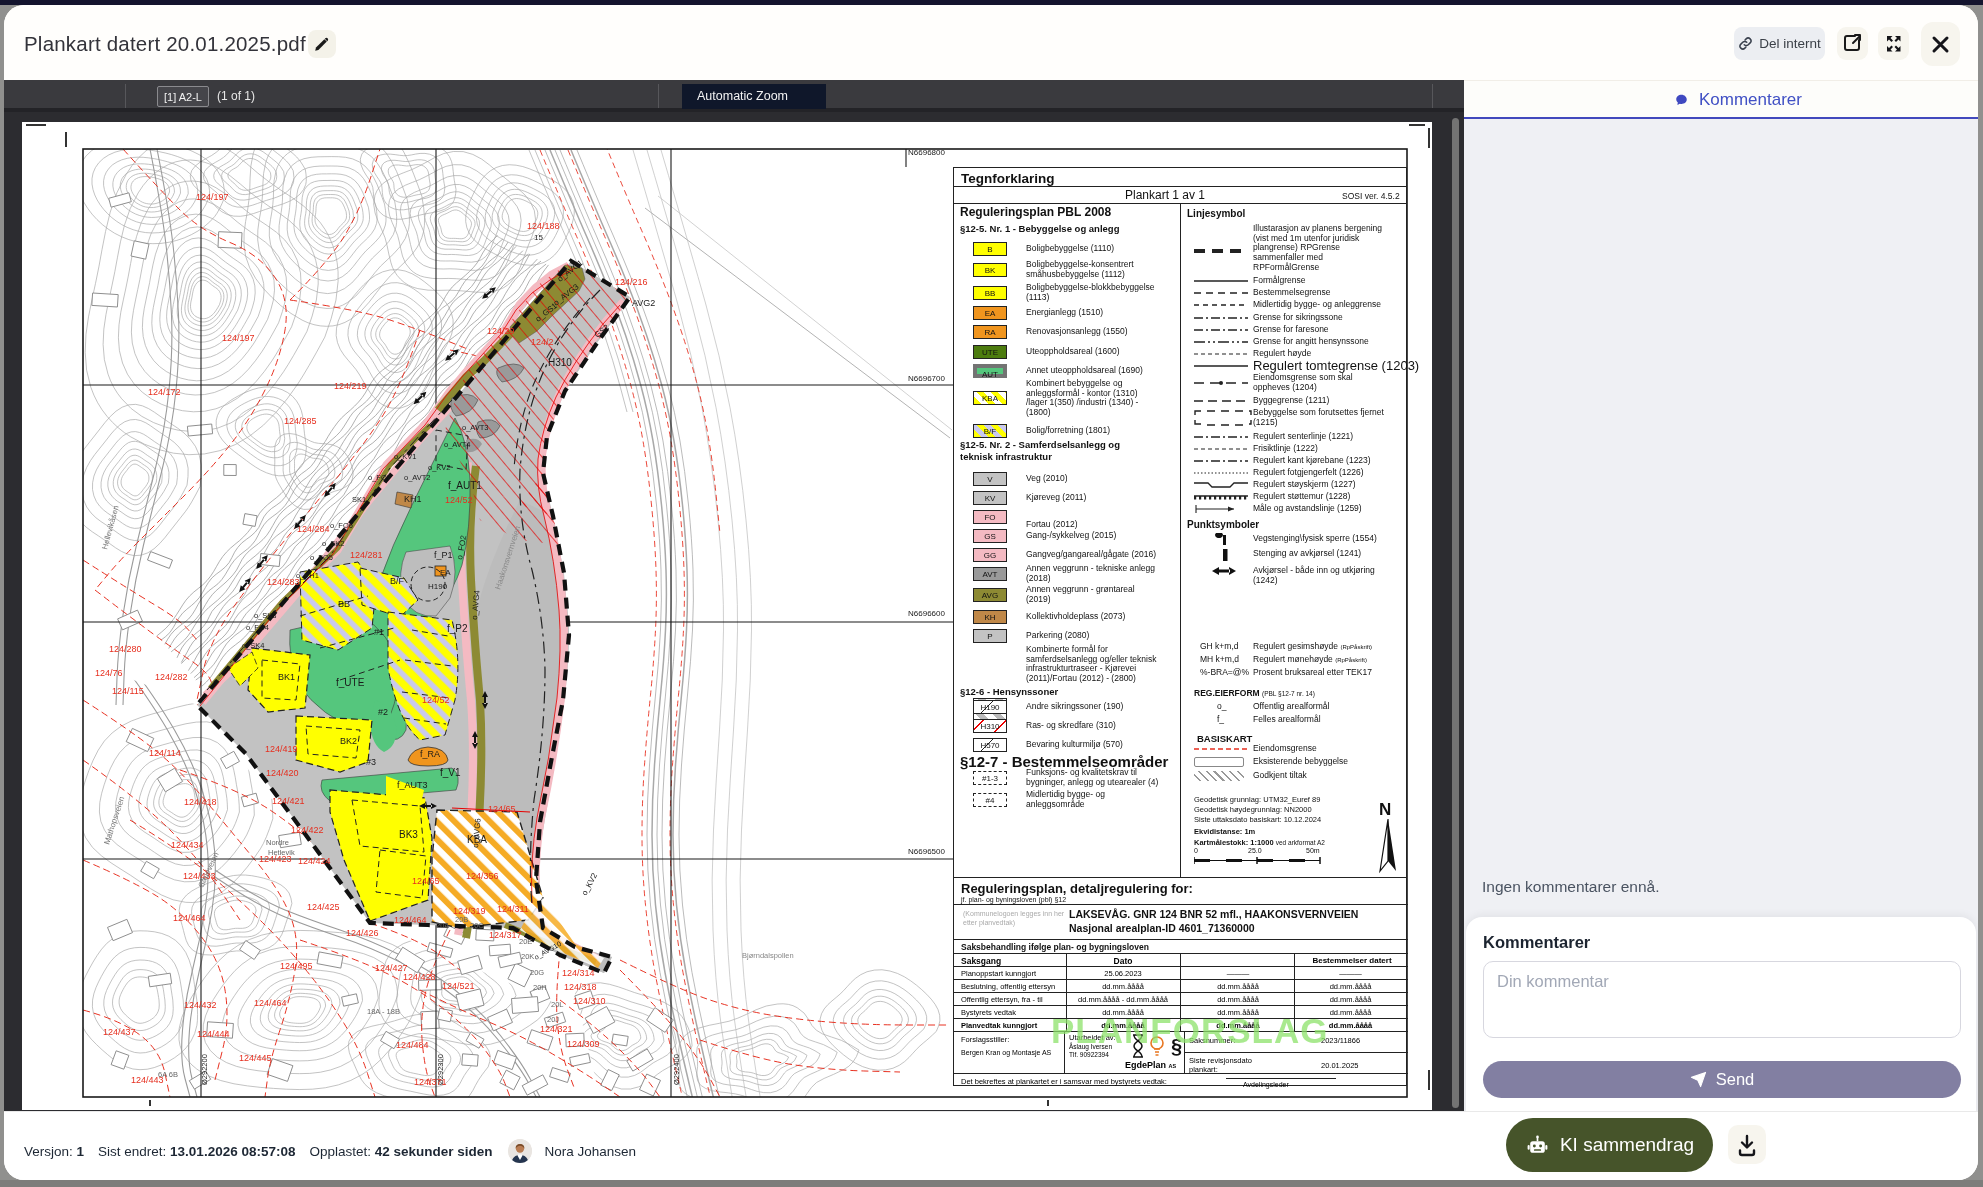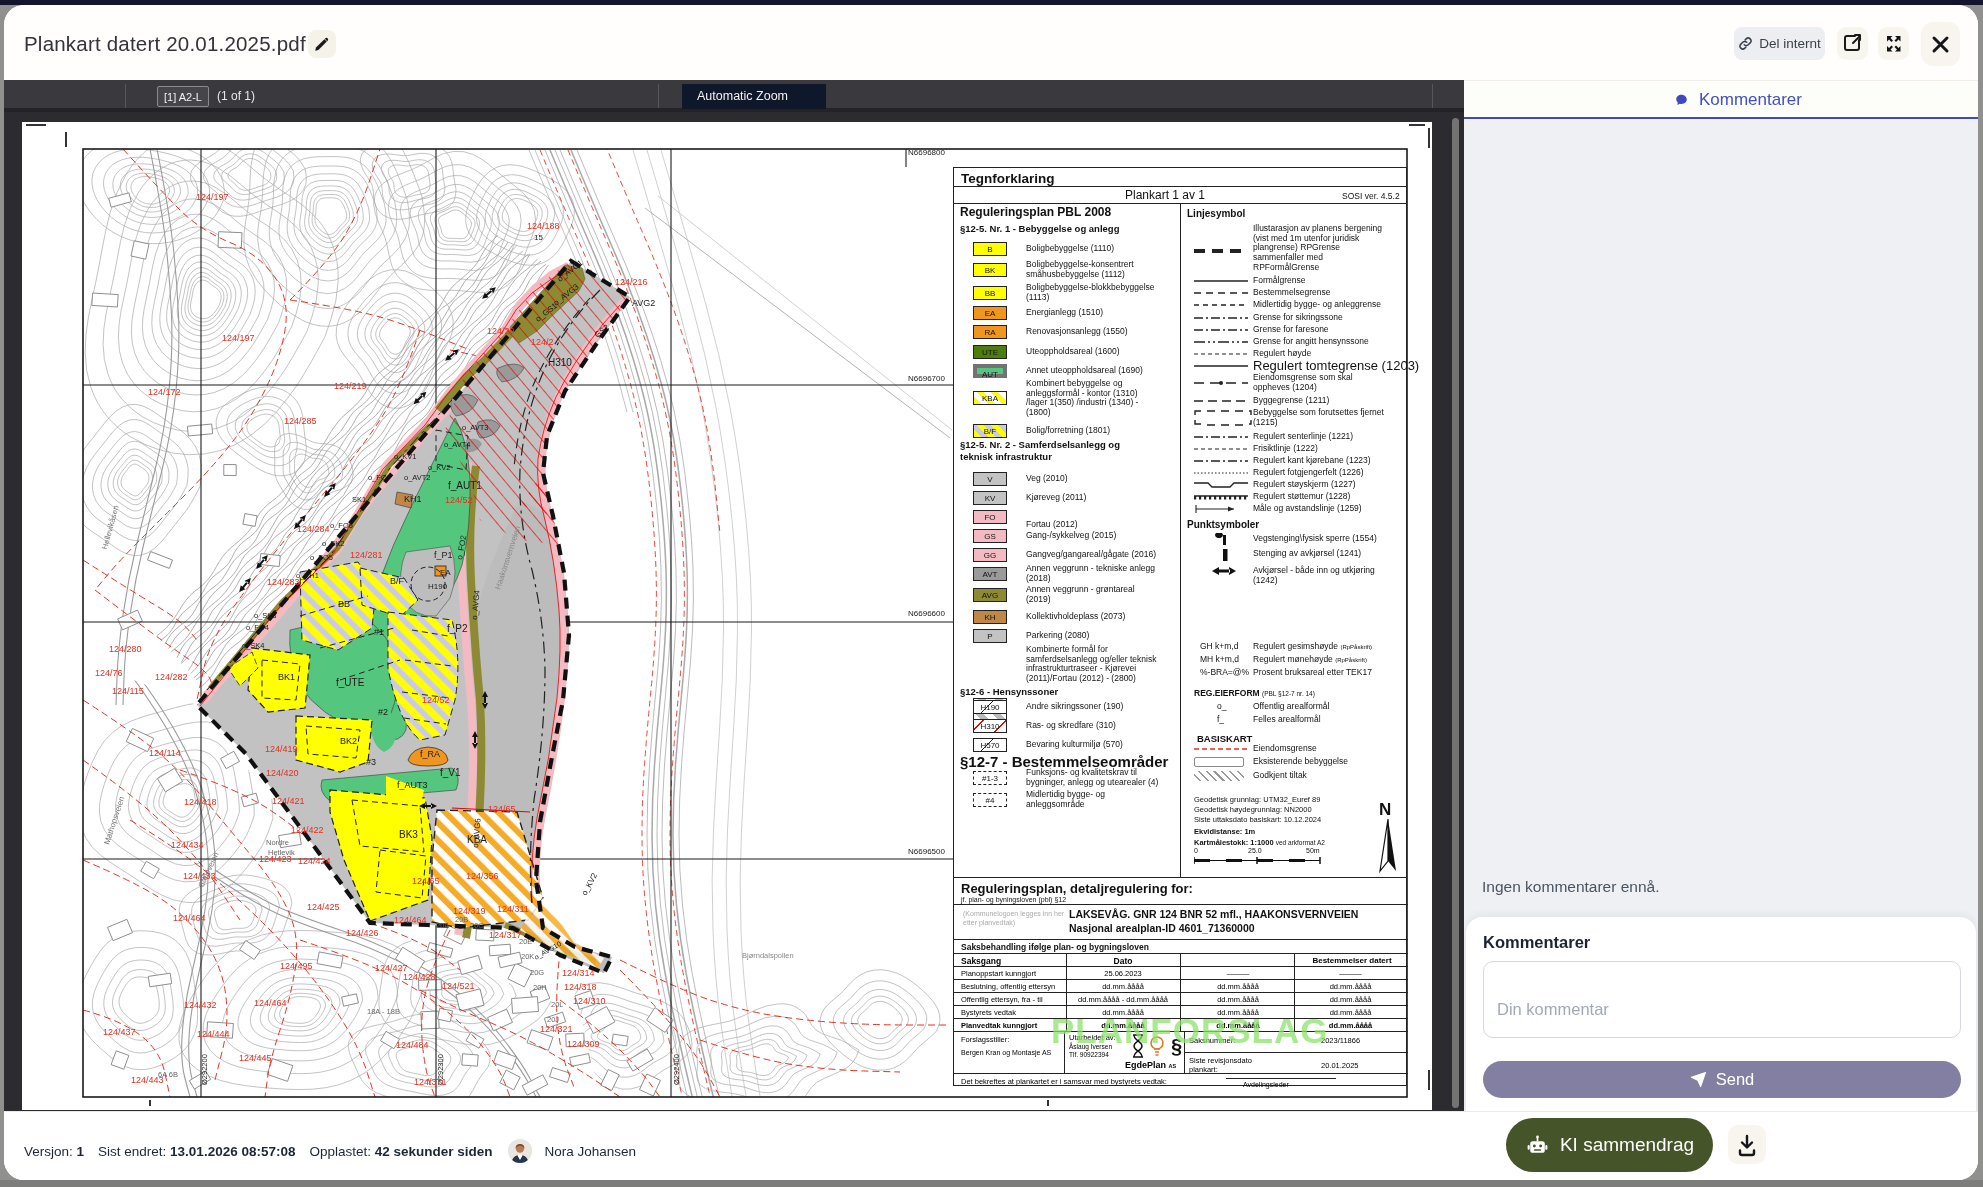--- a/index.html
+++ b/index.html
@@ -21,21 +21,21 @@
 .thumb{position:absolute;left:1448px;top:38px;width:7px;height:990px;background:#737373;border-radius:4px;}
 .sidebar{position:absolute;left:1460px;top:75px;width:514px;height:1031px;background:#fdfdfa;border-top:1px solid #f1eee7;}
 .tab{position:absolute;left:0;top:0;width:100%;height:41px;}
 .tabline{position:absolute;left:0;top:36px;width:100%;height:2px;background:#4149bd;}
 .tablabel{position:absolute;left:17px;top:9px;width:100%;text-align:center;color:#4050c4;font-size:17px;}
 .commentarea{position:absolute;left:0;top:38px;width:100%;height:993px;background:#eff0f4;}
 .nocomments{position:absolute;left:18px;top:759px;color:#4a5361;font-size:15.5px;}
 .formcard{position:absolute;left:2px;top:798px;width:510px;height:200px;background:#fff;border-radius:16px 16px 0 0;box-shadow:0 -2px 8px rgba(0,0,0,0.06);}
 .formlabel{position:absolute;left:17px;top:16px;font-weight:bold;font-size:16.5px;color:#1c2430;}
 .textarea{position:absolute;left:17px;top:44px;width:478px;height:77px;border:1.5px solid #d7d7df;border-radius:10px;}
-.placeholder{position:absolute;left:13px;top:10px;color:#a2a8b6;font-size:16.5px;margin-top:28px;}
+.placeholder{position:absolute;left:13px;top:10px;color:#a2a8b6;font-size:16.5px;}
 .sendbtn{position:absolute;left:17px;top:144px;width:478px;height:37px;background:#827fa2;border-radius:19px;color:#fff;font-size:16.5px;display:flex;align-items:center;justify-content:center;gap:9px;}
 .botbar{position:absolute;left:0;top:1106px;width:100%;height:69px;background:#fff;border-top:1px solid #e9e9e9;}
 .botmeta{position:absolute;left:20px;top:27px;font-size:13.5px;color:#1d2734;display:flex;align-items:center;}
 .botmeta b{font-weight:bold;}
 .avatar{width:24px;height:24px;border-radius:50%;overflow:hidden;position:relative;background:#e8e4e0;}
 .kibtn{position:absolute;left:1502px;top:6px;width:207px;height:54px;background:#46542a;border-radius:27px;color:#fff;font-size:19px;display:flex;align-items:center;justify-content:center;gap:10px;}
 .dlbtn{position:absolute;left:1724px;top:13px;width:38px;height:39px;background:#f7f5ee;border-radius:10px;}
 </style></head><body>
 
 <div class="topstrip"></div>

